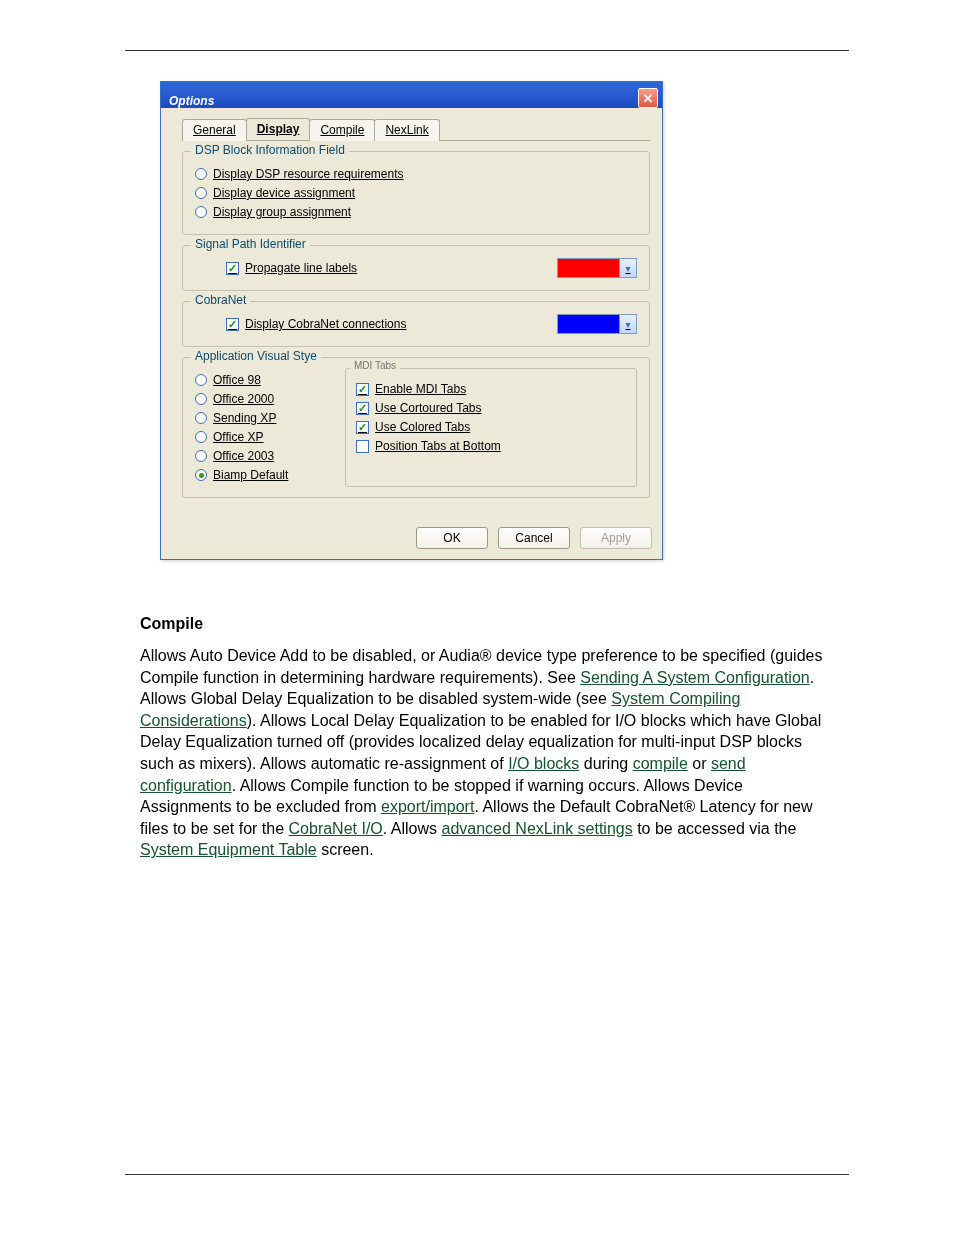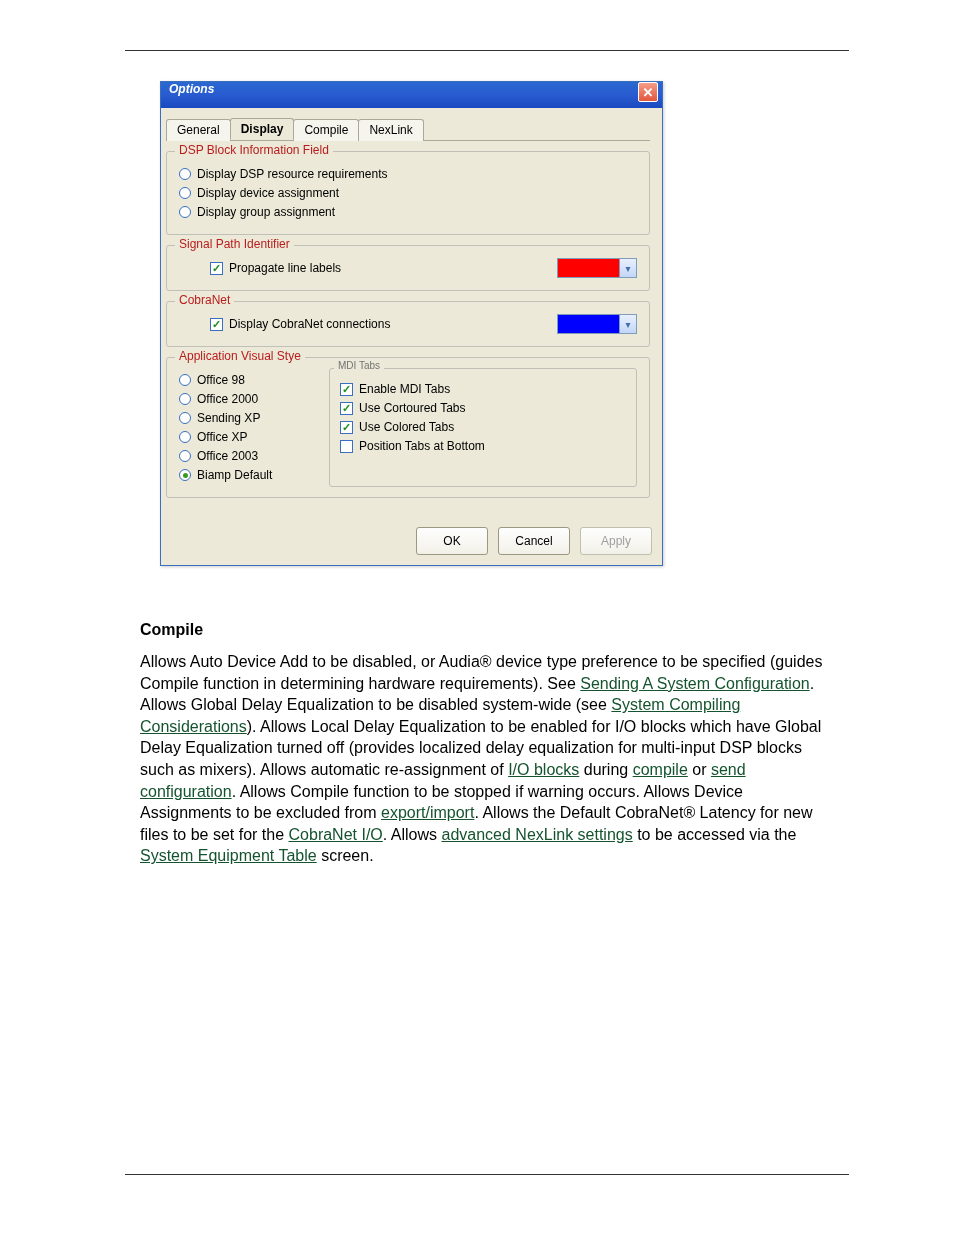--- a/index.html
+++ b/index.html
@@ -39,21 +39,21 @@
     box-shadow: 1px 1px 3px rgba(0,0,0,0.2);
     background: #ece9d8;
     font-family: Tahoma, sans-serif;
     font-size: 12px;
     margin-left: 20px;
   }
   .titlebar {
     background: linear-gradient(180deg, #2a68d0 0%, #295bd0 50%, #1a49c0 100%);
     height: 26px;
     display: flex;
-    align-items: flex-start;
+    align-items: flex-end;
     justify-content: space-between;
     padding: 0 4px 0 8px;
     color: #fff;
     font-weight: bold;
     font-style: italic;
   }
   .close-btn {
     width: 20px;
     height: 20px;
     background: linear-gradient(180deg, #f79d8a 0%, #e0573d 100%);
@@ -62,21 +62,22 @@
     display: flex;
     align-items: center;
     justify-content: center;
     color: #fff;
     font-weight: bold;
     font-size: 13px;
     font-family: Arial, sans-serif;
     font-style: normal;
   }
   .dialog-body {
-    padding: 10px 12px 12px 5px;
+    padding: 10px 12px 12px 21px;
+    text-decoration: underline;
   }
   .tabs {
     display: flex;
     border-bottom: 1px solid #aca899;
     margin-bottom: 10px;
   }
   .tab {
     border: 1px solid #aca899;
     border-bottom: none;
     padding: 3px 10px;
@@ -100,21 +101,21 @@
     margin: 8px 0 10px 0;
     padding: 10px 12px 10px 12px;
     position: relative;
   }
   .group .legend {
     position: absolute;
     top: -9px;
     left: 8px;
     background: #ece9d8;
     padding: 0 4px;
-    color: #b91c1c;
+    color: #0c4a6e;
     font-size: 12px;
   }
   .radio-row, .check-row {
     display: flex;
     align-items: center;
     gap: 6px;
     margin: 5px 0;
     font-size: 12px;
   }
   .radio {
@@ -199,21 +200,21 @@
   }
   .dlg-buttons {
     display: flex;
     justify-content: flex-end;
     gap: 10px;
     padding: 6px 10px 10px 10px;
     border-top: 1px solid #ece9d8;
   }
   .btn {
     min-width: 72px;
-    height: 28px;
+    height: 22px;
     border: 1px solid #9b9781;
     border-radius: 3px;
     background: linear-gradient(180deg, #fefefe 0%, #f2f1e8 100%);
     font-size: 12px;
     display: flex;
     align-items: center;
     justify-content: center;
     padding: 8px 12px;
   }
   .btn.disabled {

